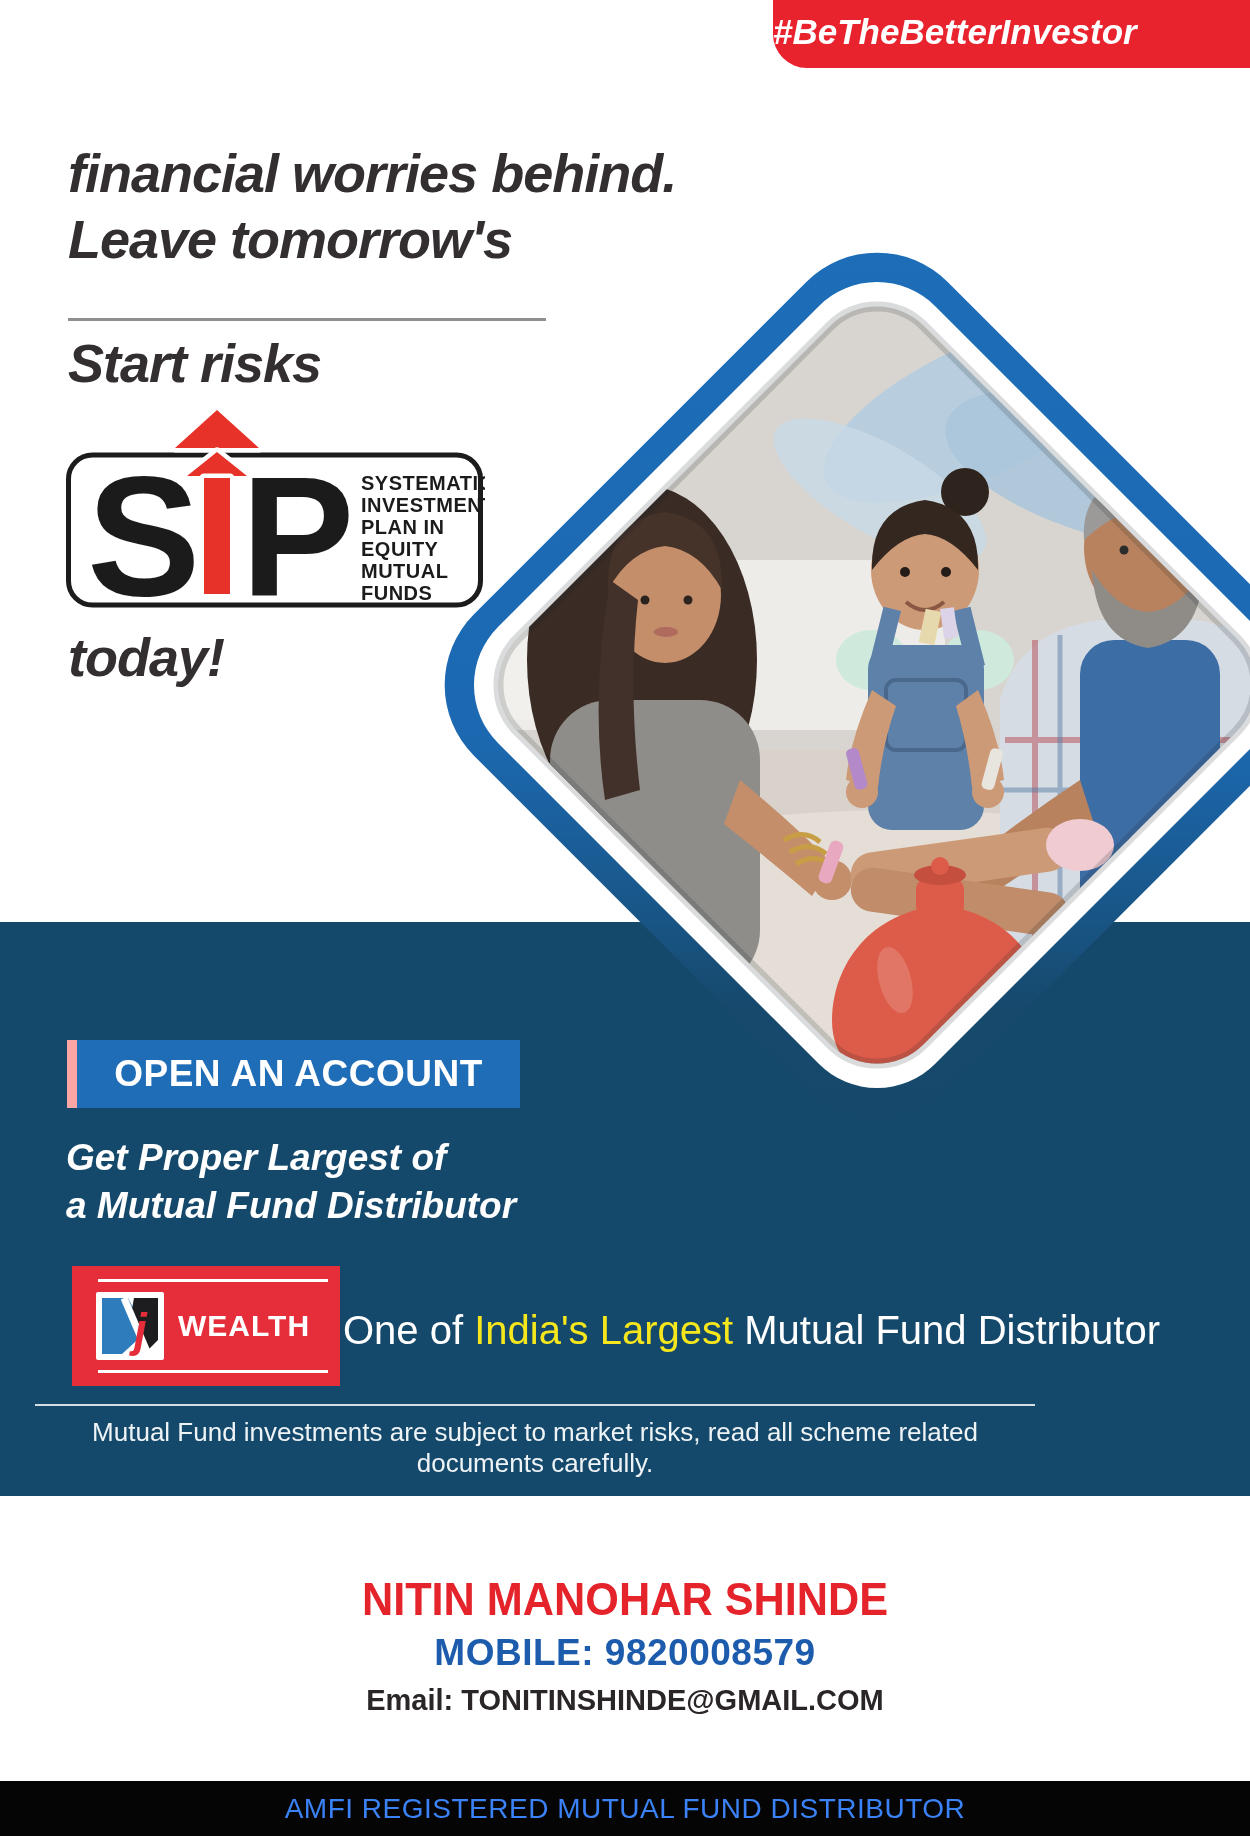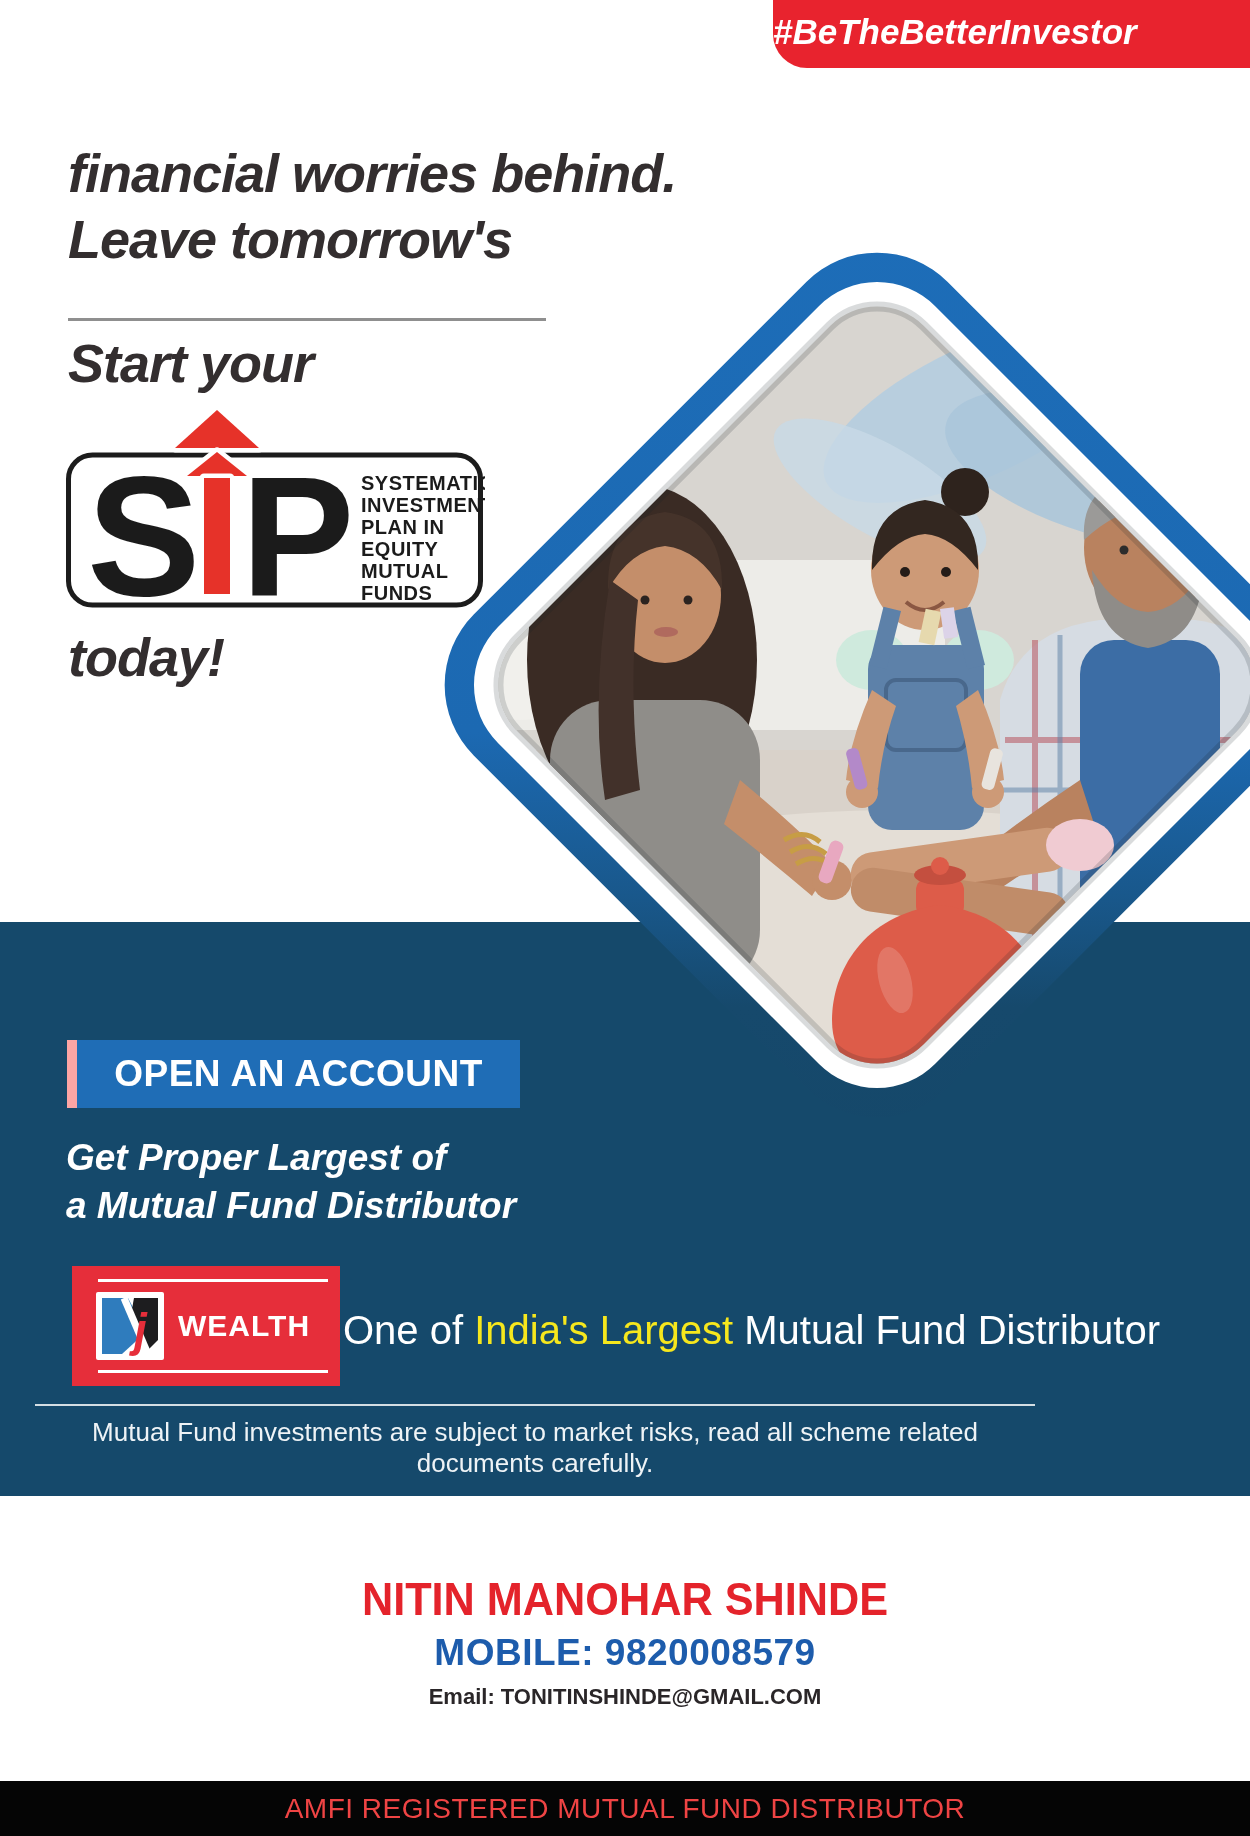--- a/index.html
+++ b/index.html
@@ -54,42 +54,42 @@
   .disclaimer{
     position:absolute; left:35px; top:1417px; width:1000px; z-index:2;
     text-align:center; color:#eef3f6; font-size:26px; font-weight:400;
   }
   
   .name{ position:absolute; left:0; top:1572px; width:100%; text-align:center;
     color:#e4232b; font-size:46px; font-weight:700; transform:scaleX(.94); }
   .mobile{ position:absolute; left:0; top:1632px; width:100%; text-align:center;
     color:#1d5cac; font-size:37px; font-weight:700; letter-spacing:.5px; }
   .email{ position:absolute; left:0; top:1684px; width:100%; text-align:center;
-    color:#2a2628; font-size:22px; font-weight:700; }
+    color:#2a2628; font-size:29px; font-weight:700; }
   .footbar{
     position:absolute; left:0; top:1781px; width:1250px; height:55px; background:#050505;
     display:flex; align-items:center; justify-content:center;
-    color:#ef4444; font-size:28px; letter-spacing:.5px;
+    color:#3b82f6; font-size:28px; letter-spacing:.5px;
   }
 </style>
 </head>
 <body>
 
 <div id="canvas">
 
   <div class="badge">
     <span>#BeTheBetterInvestor</span>
   </div>
 
   <div class="headline">
     <div>financial worries behind.</div>
     <div>Leave tomorrow's</div>
   </div>
   <div class="rule"></div>
-  <div class="start">Start your</div>
+  <div class="start">Start risks</div>
   <div class="today">today!</div>
 
   <svg class="siplogo" viewBox="0 0 420 250">
     <rect x="3.5" y="85" width="412" height="150" rx="24" fill="#ffffff" stroke="#1c1c1c" stroke-width="5"></rect>
     <text x="22" y="225" font-size="170" font-weight="700" fill="#1b1b1b">S</text>
     <text x="176" y="225" font-size="170" font-weight="700" fill="#1b1b1b">P</text>
     <g fill="#e63229" stroke="#ffffff" stroke-width="9" stroke-linejoin="round" paint-order="stroke">
       <polygon points="152,40 110,78 194,78"></polygon>
       <polygon points="152,82 122,106 182,106"></polygon>
       <rect x="139" y="108" width="26" height="116"></rect>

